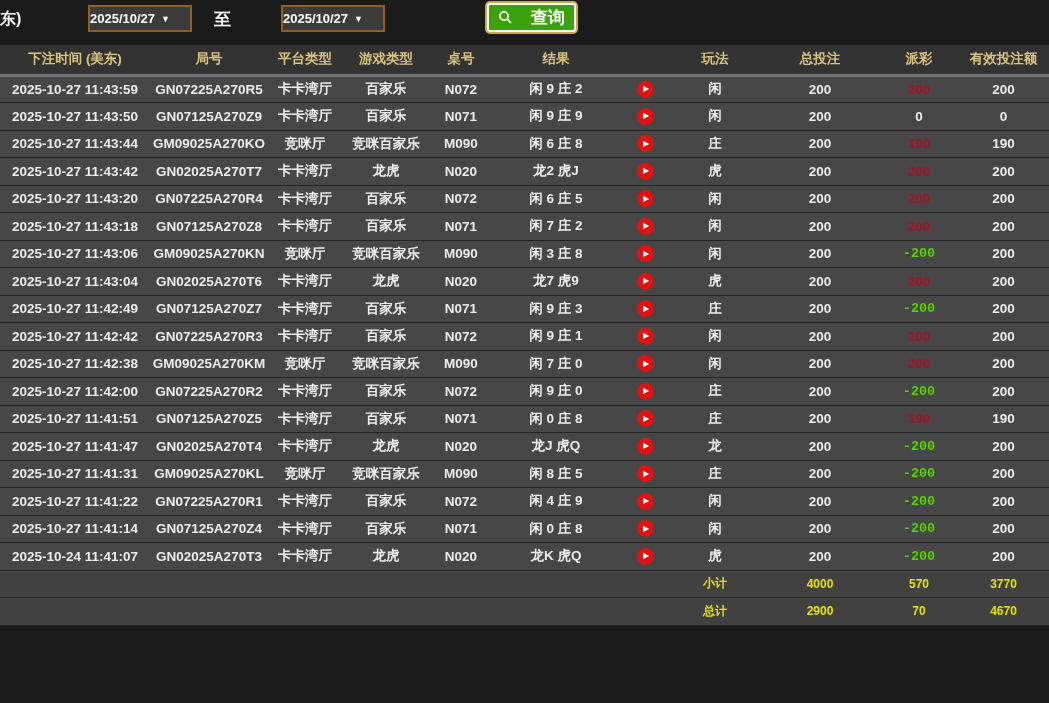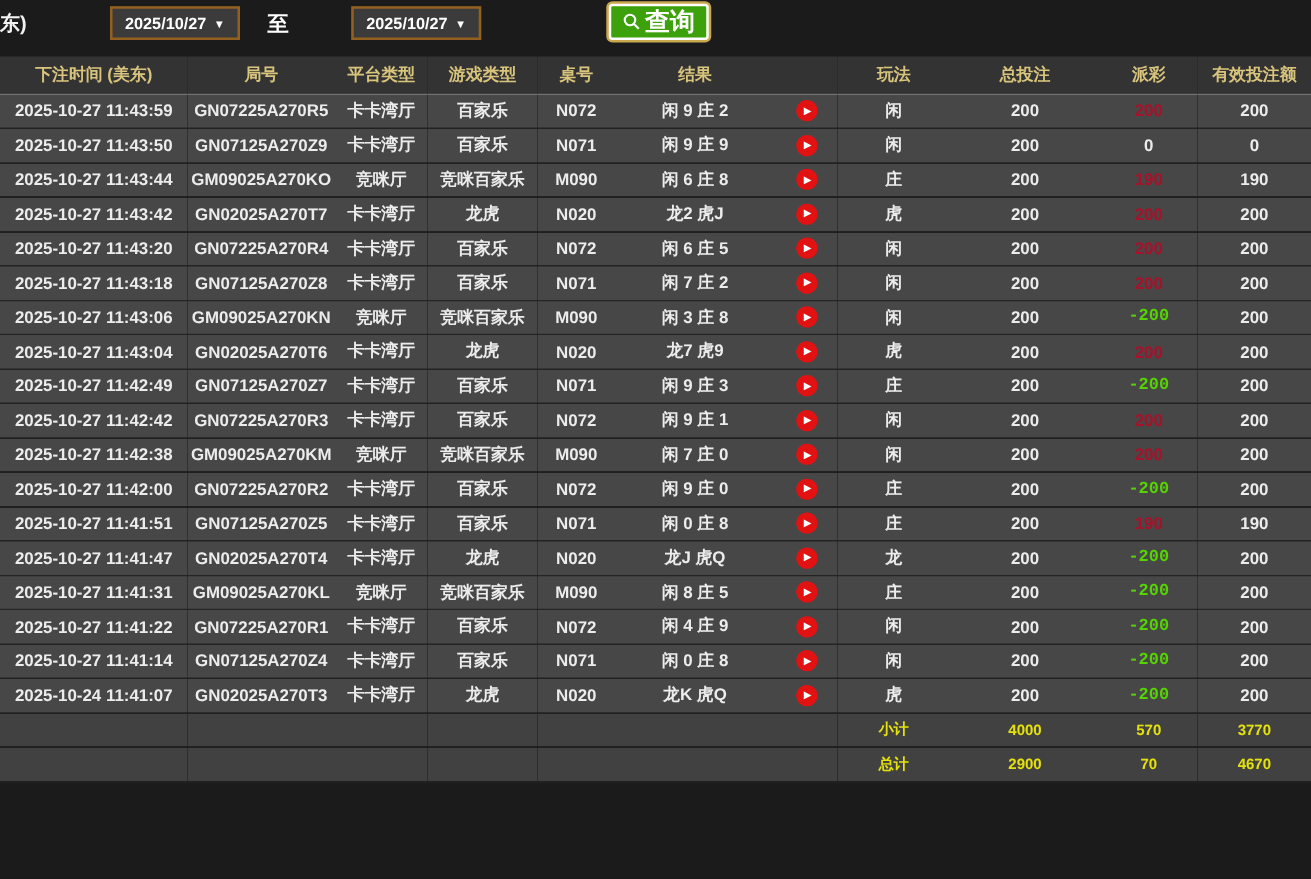--- a/index.html
+++ b/index.html
@@ -11,48 +11,48 @@
   
   .topbar { position:relative; width:1049px; height:45px; background:#1b1b1b; }
   .clipped-label {
     position:absolute; left:0px; top:9px;
     color:#f2f2f2; font-size:16px; font-weight:bold;
   }
   .datebox {
     position:absolute; top:5px; width:104px; height:27px;
     background:#3b3b3b; border:2px solid var(--date-border,#93601f);
     color:#fff; font-size:13px; font-weight:bold;
-    display:flex; align-items:center; justify-content:center; gap:6px;
+    display:flex; align-items:center; gap:6px;
     cursor:pointer;
   }
   .datebox .caret { font-size:9px; color:#fff; }
   .datebox.from { left:88px; }
   .datebox.to   { left:281px; }
   .to-label {
     position:absolute; left:214px; top:8px;
     color:#fff; font-size:17px; font-weight:bold;
   }
   .query-btn {
     position:absolute; left:487px; top:3px; height:29px;
     padding:0 9px;
     background:var(--query-bg,#3da10c);
     border:2px solid #ffffff; border-radius:3px;
     box-shadow:0 0 0 2px #c9a94e;
-    color:#fff; font-size:20px; font-weight:bold;
-    display:flex; align-items:center; gap:3px; cursor:pointer;
+    color:#fff; font-size:17px; font-weight:bold;
+    display:flex; align-items:center; gap:18px; cursor:pointer;
     font-family:inherit;
   }
   .query-btn svg { display:block; }
   
   table { width:1049px; border-collapse:collapse; table-layout:fixed; }
   thead th {
     height:30px; background:#333333;
     color:var(--header-text,#d8c47c);
     font-size:13.5px; font-weight:bold; text-align:center;
-    border-bottom:1px solid #737373;
+    border-bottom:3px solid #737373;
   }
   tbody td {
     height:27.5px; background:#474747;
     color:#ececec; font-size:13.5px; font-weight:bold; text-align:center;
     border-bottom:1px solid #242424;
     overflow:hidden; white-space:nowrap;
   }
   td.pos  { color:var(--payout-win,#a8112a); }
   td.neg  { color:var(--payout-loss,#55d400);font-family:Liberation Mono, monospace; }
   td.zero { color:#ececec; }

